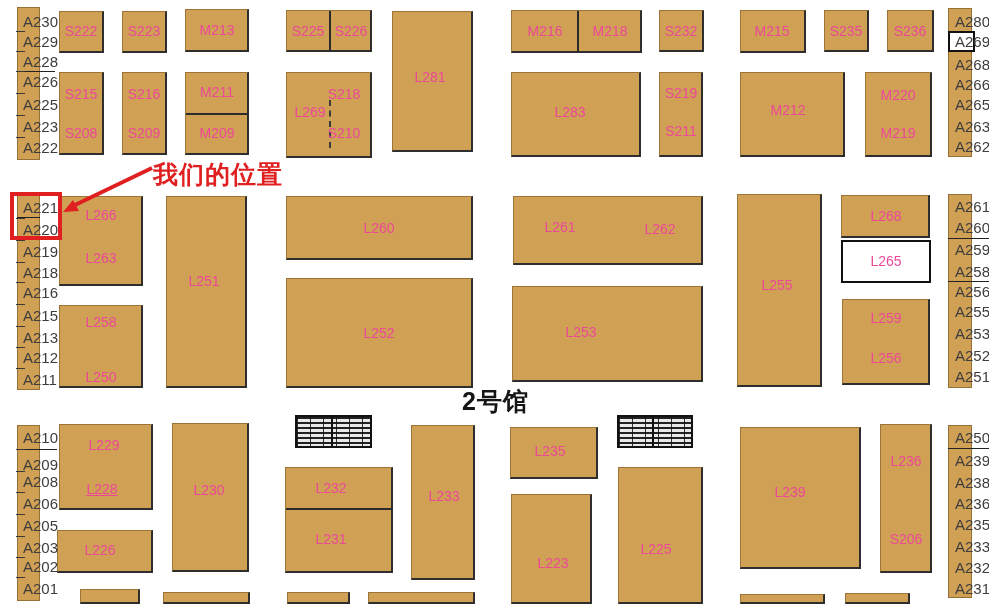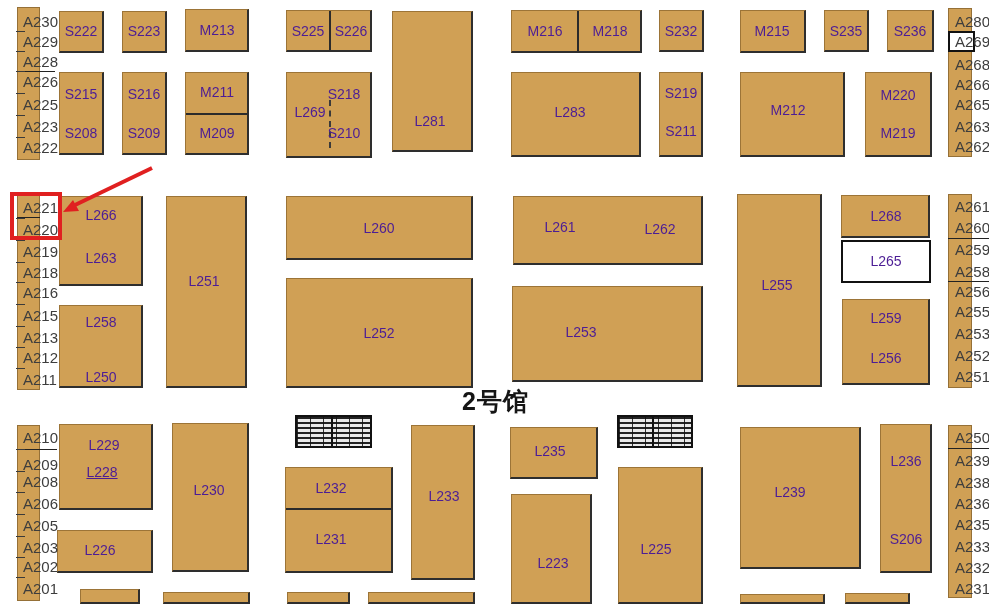--- a/index.html
+++ b/index.html
@@ -1,20 +1,20 @@
 <!DOCTYPE html>
 <html><head>
 <meta charset="utf-8">
 <style>
   html,body{margin:0;padding:0;background:#ffffff;font-family:"Liberation Sans","DejaVu Sans",sans-serif;}
   #map{position:relative;width:989px;height:604px;background:#ffffff;overflow:hidden;}
   .strip{position:absolute;background:#d0a055;border:1px solid rgba(60,40,10,.40);box-sizing:border-box;z-index:1;}
   .booth{position:absolute;background:#d0a055;border:1px solid rgba(95,65,20,.45);border-right:2px solid #2e2e2e;border-bottom:2px solid #2e2e2e;box-sizing:border-box;z-index:2;}
   .booth.white{background:#ffffff;border:2px solid #111;}
-  .blabel{position:absolute;transform:translate(-50%,-50%);font-size:14px;color:#4c1d95;z-index:4;white-space:nowrap;}
+  .blabel{position:absolute;transform:translate(-50%,-50%);font-size:14px;color:#ec4899;z-index:4;white-space:nowrap;}
   .slabel{position:absolute;transform:translateY(-50%);font-size:15px;color:#3d3d3d;z-index:4;white-space:nowrap;}
   .div-h{position:absolute;height:2px;background:#2b2b2b;z-index:3;}
   .div-v{position:absolute;width:2px;background:#2b2b2b;z-index:3;}
   .div-vd{position:absolute;width:0;border-left:2px dashed #3a3a3a;z-index:3;}
   .sline{position:absolute;height:1px;background:#222;z-index:4;}
   .tick{position:absolute;height:1px;width:9px;background:#3a3a3a;z-index:4;}
   .stairs{position:absolute;box-sizing:border-box;border:2px solid #111;z-index:2;
     background:
       repeating-linear-gradient(90deg, rgba(17,17,17,.85) 0 1px, transparent 1px 13px),
       repeating-linear-gradient(180deg, #222 0 1.5px, #e9e9e9 1.5px 5px);}
@@ -27,20 +27,21 @@
 </head>
 <body>
 
 <div id="map">
   <div class="hall-title" style="left: 462px; top: 385px;">2号馆</div>
   <div class="redbox" style="left: 10px; top: 192px; width: 52px; height: 48px;"></div>
   <svg class="arrow" width="989" height="604">
     <line id="arrow-line" stroke="#e02020" stroke-width="4" x1="152" y1="168" x2="75" y2="205"></line>
     <polygon id="arrow-head" fill="#e02020" points="63,212 79,211 73,200"></polygon>
   </svg>
+  <div class="annotation" style="left: 153px; top: 158px; color: rgb(224, 32, 32);">我们的位置</div>
 <div class="strip" style="left: 17px; top: 7px; width: 23px; height: 153px;"></div>
     <div class="slabel" style="left: 23px; top: 21px;">A230</div>
     <div class="slabel" style="left: 23px; top: 41px;">A229</div>
     <div class="slabel" style="left: 23px; top: 61px;">A228</div>
     <div class="slabel" style="left: 23px; top: 81px;">A226</div>
     <div class="slabel" style="left: 23px; top: 104px;">A225</div>
     <div class="slabel" style="left: 23px; top: 126px;">A223</div>
     <div class="slabel" style="left: 23px; top: 147px;">A222</div>
     <div class="sline" style="left: 17px; top: 71px; width: 38px;"></div>
     <div class="tick" style="left: 16px; top: 31px;"></div>
@@ -119,21 +120,21 @@
     <div class="blabel" style="left: 81px; top: 31px;">S222</div>
     <div class="booth" style="left: 122px; top: 11px; width: 45px; height: 42px;"></div>
     <div class="blabel" style="left: 144px; top: 31px; text-align: center;">S223</div>
     <div class="booth" style="left: 185px; top: 9px; width: 64px; height: 43px;"></div>
     <div class="blabel" style="left: 217px; top: 30px;">M213</div>
     <div class="booth" style="left: 286px; top: 10px; width: 86px; height: 42px;"></div>
     <div class="div-v" style="left: 329px; top: 11px; height: 39px;"></div>
     <div class="blabel" style="left: 308px; top: 31px;">S225</div>
     <div class="blabel" style="left: 351px; top: 31px;">S226</div>
     <div class="booth" style="left: 392px; top: 11px; width: 81px; height: 141px;"></div>
-    <div class="blabel" style="left: 430px; top: 77px; margin-top: 44px;">L281</div>
+    <div class="blabel" style="left: 430px; top: 77px;">L281</div>
     <div class="booth" style="left: 511px; top: 10px; width: 131px; height: 43px;"></div>
     <div class="div-v" style="left: 577px; top: 11px; height: 40px;"></div>
     <div class="blabel" style="left: 545px; top: 31px;">M216</div>
     <div class="blabel" style="left: 610px; top: 31px;">M218</div>
     <div class="booth" style="left: 659px; top: 10px; width: 45px; height: 42px;"></div>
     <div class="blabel" style="left: 681px; top: 31px;">S232</div>
     <div class="booth" style="left: 740px; top: 10px; width: 66px; height: 43px;"></div>
     <div class="blabel" style="left: 772px; top: 31px;">M215</div>
     <div class="booth" style="left: 824px; top: 10px; width: 45px; height: 42px;"></div>
     <div class="blabel" style="left: 846px; top: 31px;">S235</div>
@@ -186,21 +187,21 @@
     <div class="booth" style="left: 841px; top: 195px; width: 89px; height: 43px;"></div>
     <div class="blabel" style="left: 886px; top: 216px;">L268</div>
     <div class="booth white" style="left: 841px; top: 240px; width: 90px; height: 43px;"></div>
     <div class="blabel" style="left: 886px; top: 261px;">L265</div>
     <div class="booth" style="left: 842px; top: 299px; width: 88px; height: 86px;"></div>
     <div class="blabel" style="left: 886px; top: 318px;">L259</div>
     <div class="blabel" style="left: 886px; top: 358px;">L256</div>
     <div class="booth white" style="left: 948px; top: 31px; width: 27px; height: 21px;"></div>
     <div class="booth" style="left: 59px; top: 424px; width: 94px; height: 86px;"></div>
     <div class="blabel" style="left: 104px; top: 445px;">L229</div>
-    <div class="blabel" style="left: 102px; top: 472px; text-decoration: underline;">L228</div>
+    <div class="blabel" style="left: 102px; top: 489px; text-decoration: underline;">L228</div>
     <div class="booth" style="left: 57px; top: 530px; width: 96px; height: 43px;"></div>
     <div class="blabel" style="left: 100px; top: 550px;">L226</div>
     <div class="booth" style="left: 172px; top: 423px; width: 77px; height: 149px;"></div>
     <div class="blabel" style="left: 209px; top: 490px;">L230</div>
     <div class="booth" style="left: 285px; top: 467px; width: 108px; height: 106px;"></div>
     <div class="div-h" style="left: 286px; top: 508px; width: 105px;"></div>
     <div class="blabel" style="left: 331px; top: 488px;">L232</div>
     <div class="blabel" style="left: 331px; top: 539px;">L231</div>
     <div class="booth" style="left: 411px; top: 425px; width: 64px; height: 155px;"></div>
     <div class="blabel" style="left: 444px; top: 496px;">L233</div>

